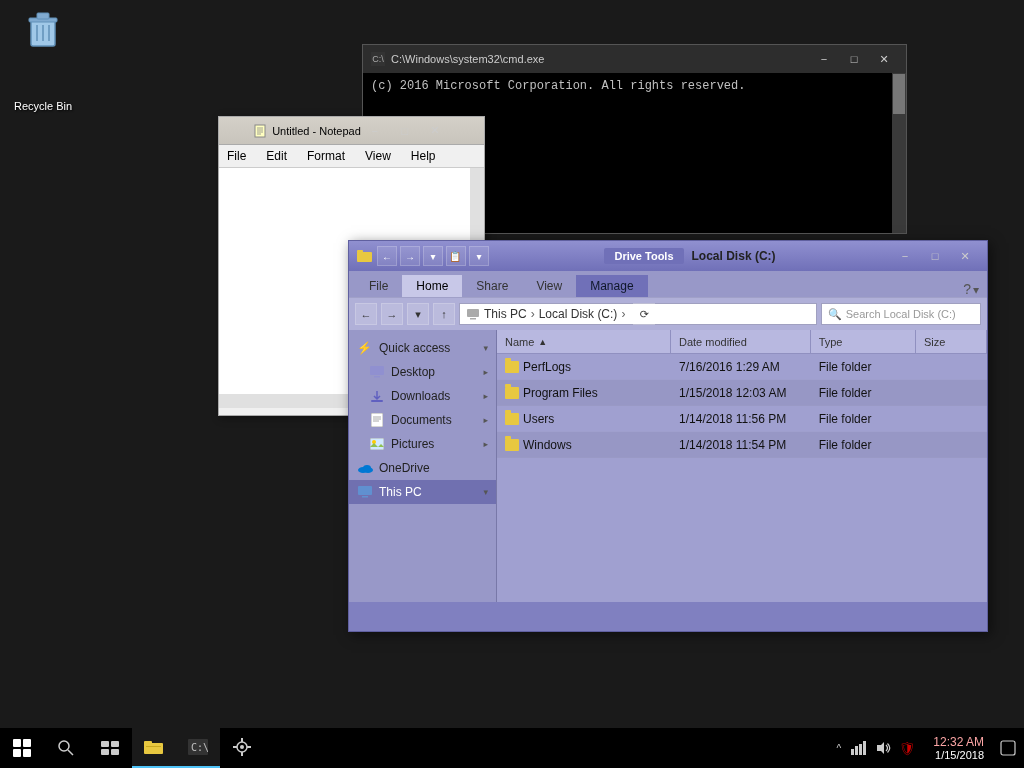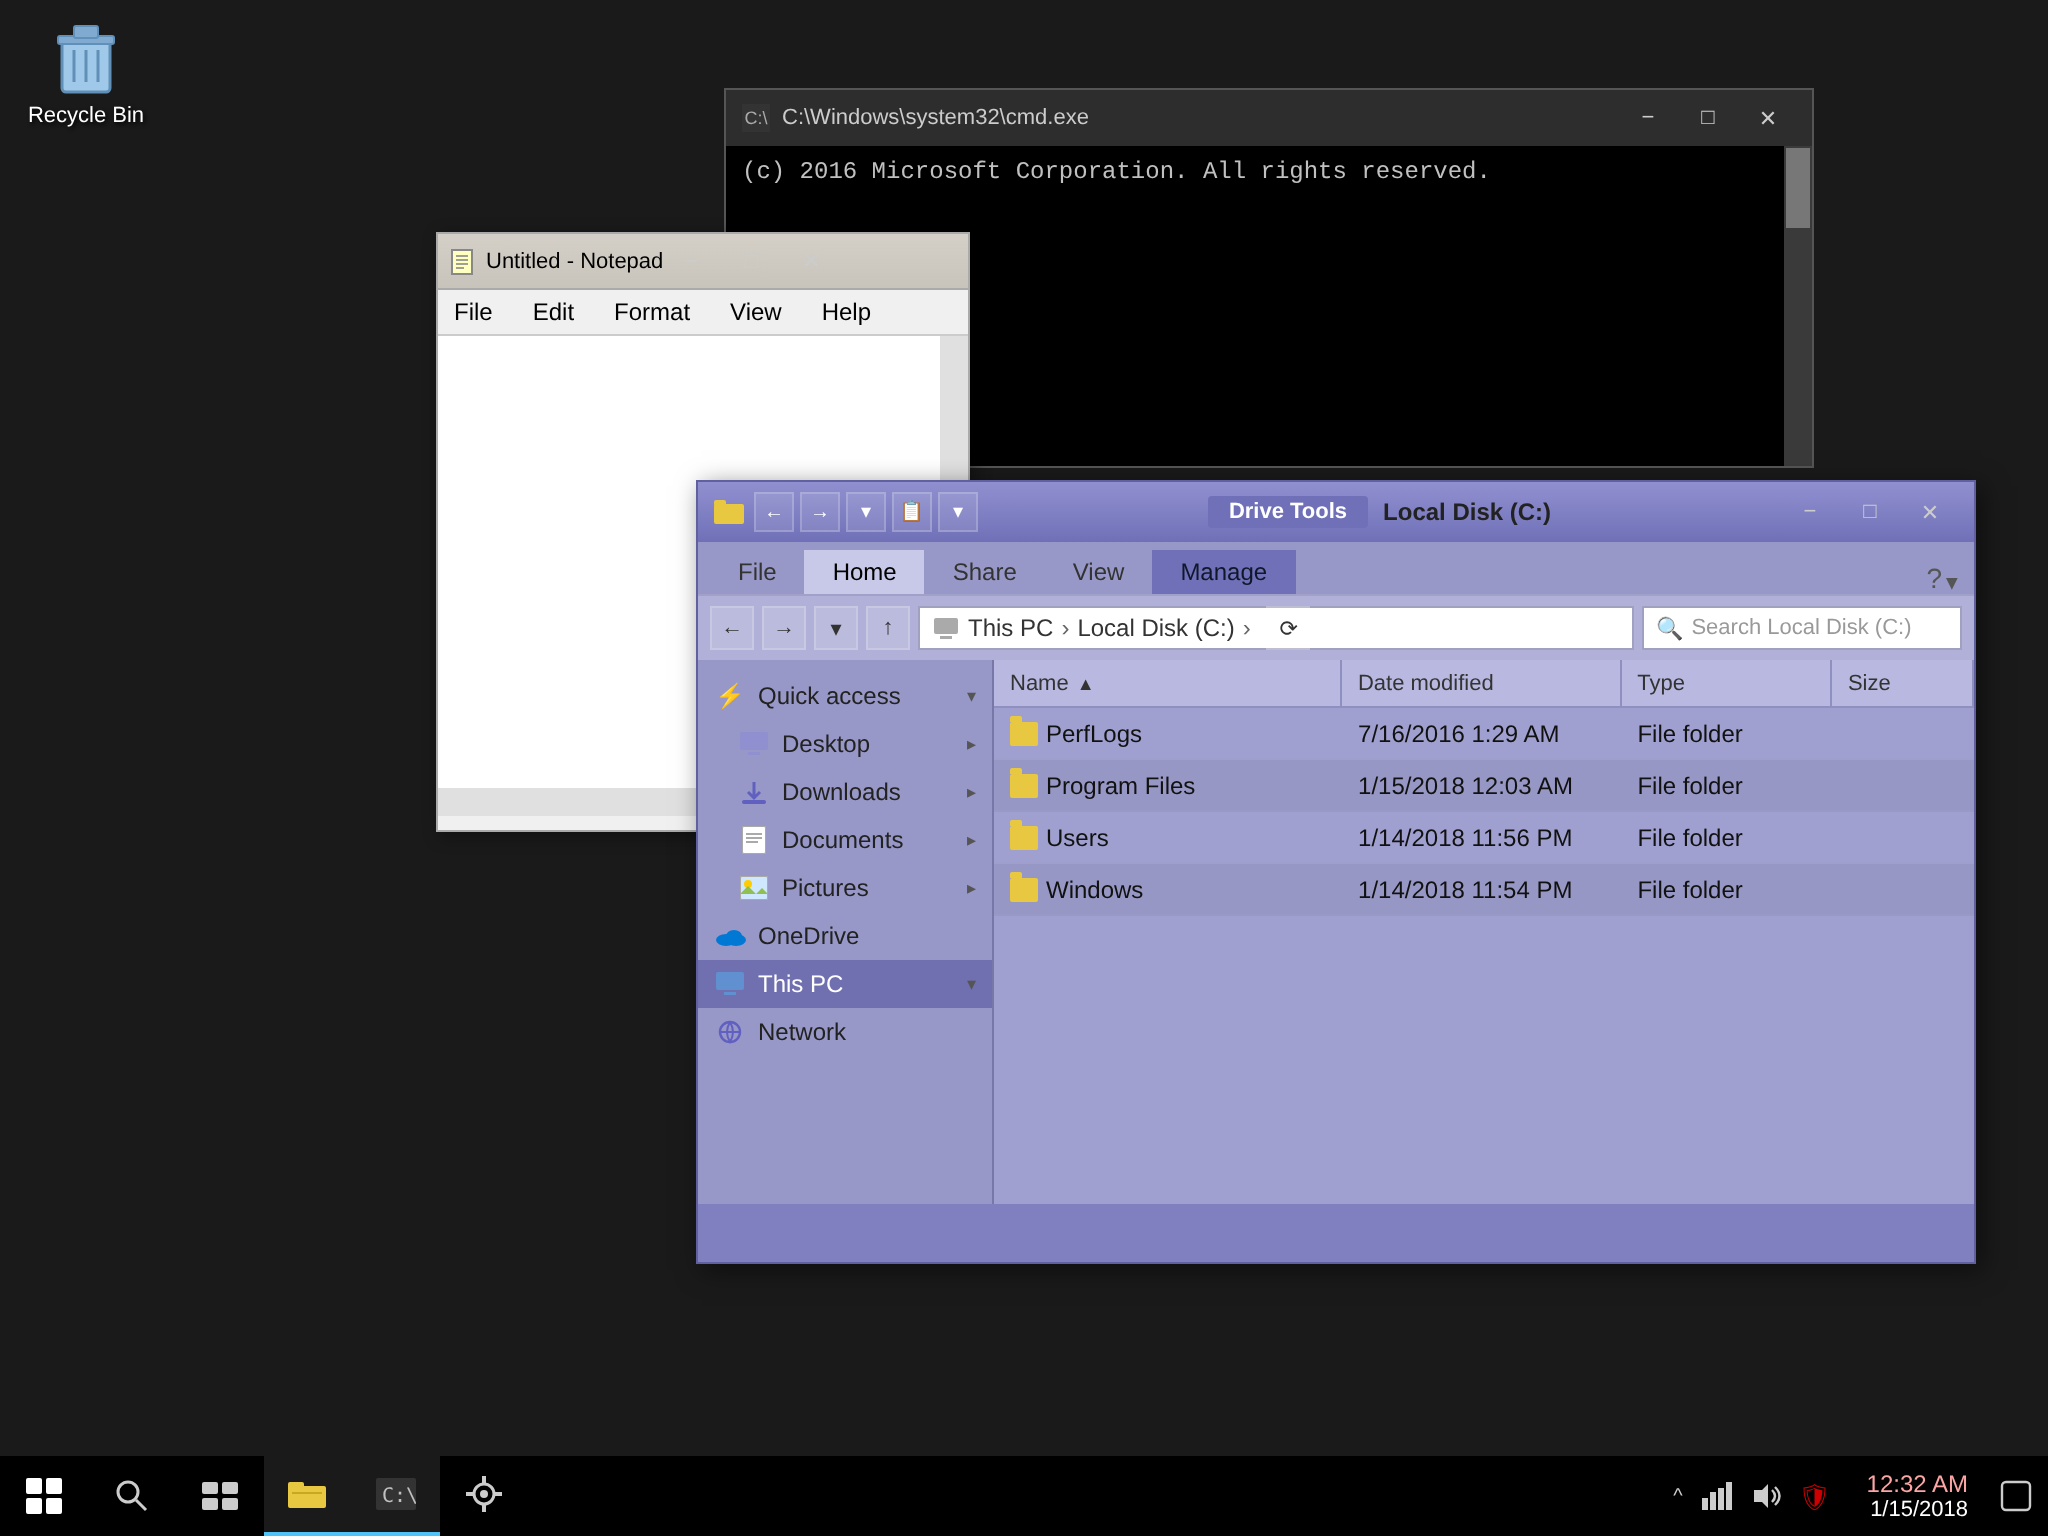--- a/index.html
+++ b/index.html
@@ -24,20 +24,21 @@
     
     .desktop-icon {
       position: absolute;
       top: 8px;
       left: 11px;
       display: flex;
       flex-direction: column;
       align-items: center;
       width: 64px;
       cursor: pointer;
+      gap: 48px;
     }
     .desktop-icon .icon-img {
       width: 40px;
       height: 40px;
       margin-bottom: 4px;
     }
     .desktop-icon .icon-label {
       color: #fff;
       font-size: 11px;
       text-align: center;
@@ -120,21 +121,21 @@
       background: #f0f0f0;
       border: 1px solid #aaa;
       box-shadow: 2px 2px 8px rgba(0,0,0,0.4);
     }
     .notepad-titlebar {
       background: linear-gradient(180deg, #d4d0c8 0%, #c8c4bc 100%);
       height: 28px;
       display: flex;
       align-items: center;
       padding: 0 6px;
-      justify-content: flex-start;
+      justify-content: center;
       border-bottom: 1px solid #aaa;
     }
     .notepad-title {
       font-size: 11px;
       color: #000;
       display: flex;
       align-items: center;
       gap: 4px;
     }
     .notepad-title-icon {
@@ -764,30 +765,20 @@
         <div class="sidebar-item active">
           <span class="sidebar-icon">
             <svg width="14" height="12" viewBox="0 0 14 12">
                 <rect x="0" y="0" width="14" height="9" rx="1" fill="#6090d0"></rect>
                 <rect x="4" y="10" width="6" height="1.5" fill="#6090d0"></rect>
               </svg>
           </span>
           <span>This PC</span>
           <span class="sidebar-expand">▾</span>
         </div>
-        <div class="sidebar-item">
-          <span class="sidebar-icon">
-            <svg width="14" height="12" viewBox="0 0 14 12">
-                <circle cx="7" cy="6" r="5" fill="none" stroke="#6060c0" stroke-width="1.2"></circle>
-                <path d="M7 1 Q10 6 7 11 Q4 6 7 1" fill="none" stroke="#6060c0" stroke-width="1"></path>
-                <line x1="2" y1="6" x2="12" y2="6" stroke="#6060c0" stroke-width="1"></line>
-              </svg>
-          </span>
-          <span>Network</span>
-        </div>
       </div>
 
       <div class="file-list">
         <div class="file-list-header">
           <div class="col-header col-name">
             Name <span class="sort-arrow">▲</span>
           </div>
           <div class="col-header col-date">Date modified</div>
           <div class="col-header col-type">Type</div>
           <div class="col-header col-size">Size</div>

